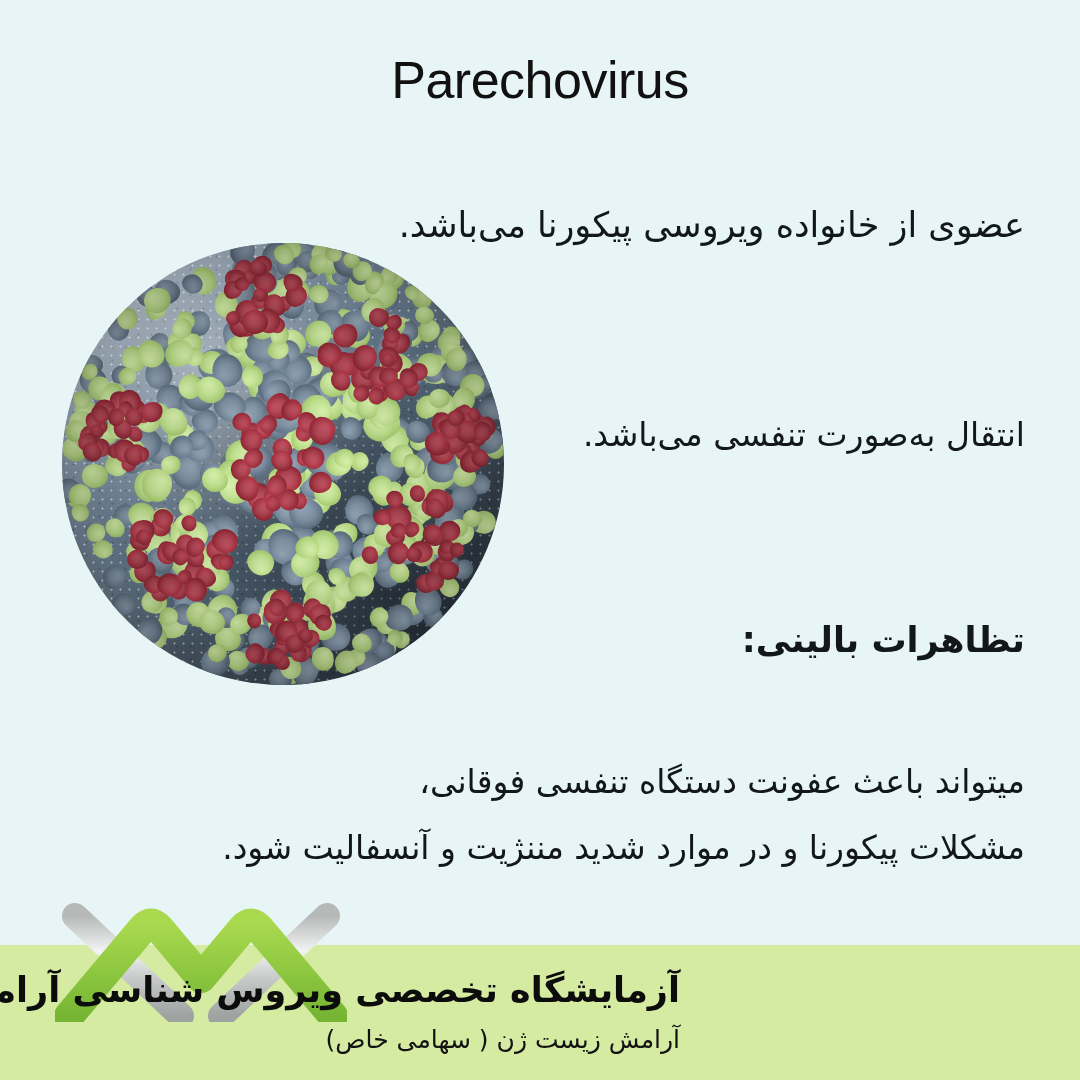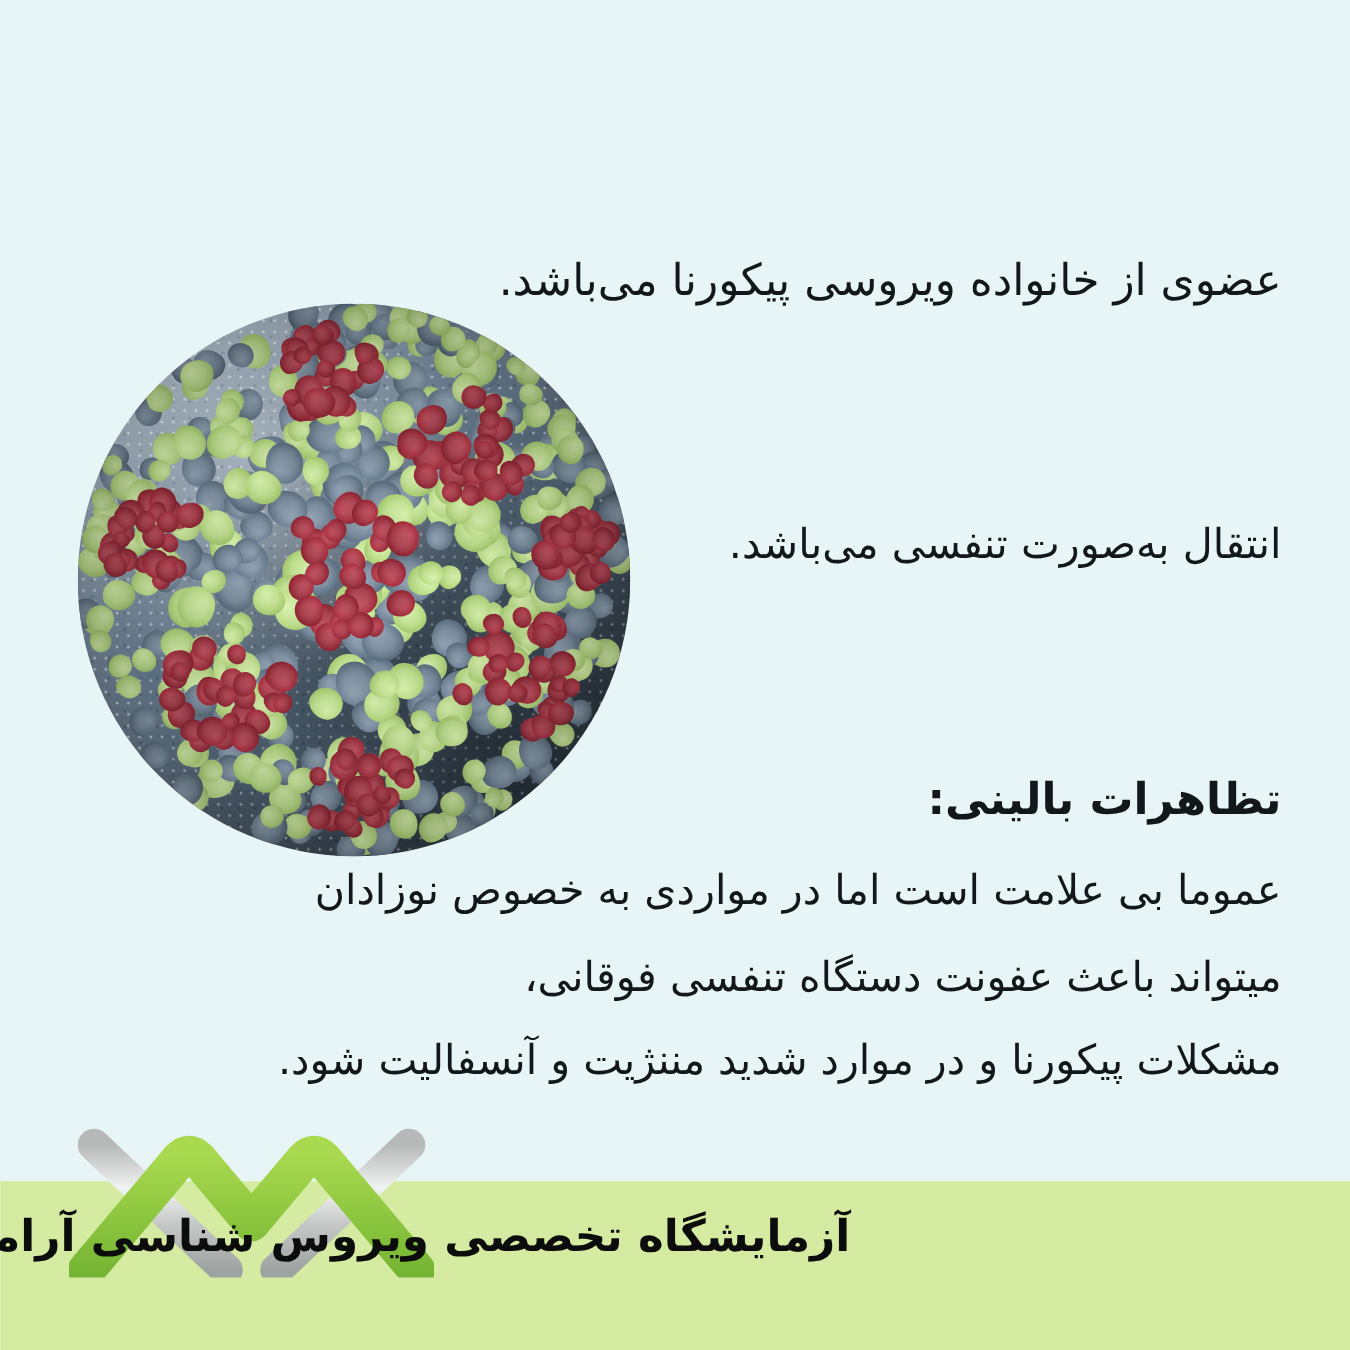--- a/index.html
+++ b/index.html
@@ -193,20 +193,21 @@
     justify-content: center;
     box-sizing: border-box;
   }
   #swipe-icon svg { display: block; }
 </style>
 </head>
 <body>
 
 <div id="slide">
 
+  <div id="title">Parechovirus</div>
 
   <div id="virus-wrap">
     <div id="virus">
 
     <div class="blob b-blue" style="width: 26.4535px; height: 24.3373px; left: 209.564px; top: 254.012px; transform: rotate(196deg); z-index: 1; filter: brightness(1.07);"></div>
         <div class="blob b-green" style="width: 23.6078px; height: 21.7192px; left: 342.372px; top: 261.584px; transform: rotate(140deg); z-index: 1; filter: brightness(0.99);"></div>
         <div class="blob b-green" style="width: 24.1329px; height: 22.2022px; left: 392.824px; top: 172.431px; transform: rotate(319deg); z-index: 1; filter: brightness(0.91);"></div>
         <div class="blob b-green" style="width: 19.6304px; height: 18.06px; left: 322.261px; top: 28.4258px; transform: rotate(352deg); z-index: 1; filter: brightness(0.84);"></div>
         <div class="blob b-green" style="width: 34.3619px; height: 31.6129px; left: 171.078px; top: 92.7355px; transform: rotate(113deg); z-index: 1; filter: brightness(1.02);"></div>
         <div class="blob b-green" style="width: 21.5979px; height: 19.8701px; left: 264.291px; top: 21.9703px; transform: rotate(159deg); z-index: 1; filter: brightness(0.89);"></div>
@@ -833,21 +834,20 @@
         <div class="blob b-red" style="width: 22.0235px; height: 20.2616px; left: 377.127px; top: 175.105px; transform: rotate(211deg); z-index: 3; filter: brightness(0.95);"></div>
         <div class="blob b-red" style="width: 16.7972px; height: 15.4535px; left: 385.428px; top: 167.554px; transform: rotate(19deg); z-index: 3; filter: brightness(0.93);"></div>
       </div>
     <div id="virus-speckle"></div>
     <div id="virus-shade"></div>
   </div>
 
   <div class="rtl-line" id="line-family">عضوی از خانواده ویروسی پیکورنا می‌باشد.</div>
   <div class="rtl-line" id="line-transmit">انتقال به‌صورت تنفسی می‌باشد.</div>
   <div class="rtl-line" id="heading-clin">تظاهرات بالینی:</div>
-  <div class="rtl-line" id="clin-1">عموما بی علامت است اما در مواردی به خصوص نوزادان</div>
   <div class="rtl-line" id="clin-2">میتواند باعث عفونت دستگاه تنفسی فوقانی،</div>
   <div class="rtl-line" id="clin-3">مشکلات پیکورنا و در موارد شدید مننژیت و آنسفالیت شود.</div>
 
   <div id="footer"></div>
 
   <svg id="logo" viewBox="0 0 292 128">
     <defs>
       <linearGradient id="silverGrad" x1="0" y1="0" x2="0" y2="1">
         <stop offset="0%" stop-color="#b6b9b8"></stop>
         <stop offset="35%" stop-color="#f2f4f3"></stop>
@@ -868,15 +868,16 @@
       <path d="M196 36 L196 124" stroke="url(#silverGrad)" stroke-width="13" stroke-linecap="round" fill="none" opacity="0.85"></path>
       <path d="M146 60 L146 126" stroke="url(#silverGrad)" stroke-width="16" stroke-linecap="round" fill="none" opacity="0.9"></path>
     </g>
 
     <g>
       <path d="M14 122 L88 34 Q96 25 104 34 L146 84 L188 34 Q196 25 204 34 L278 122" stroke="url(#greenGrad)" stroke-width="30" stroke-linecap="round" stroke-linejoin="round" fill="none"></path>
     </g>
   </svg>
 
   <div id="brand">آزمایشگاه تخصصی ویروس شناسی آرامیس</div>
+  <div id="brand-sub">آرامش زیست ژن ( سهامی خاص)</div>
 
 
 </div>
 
 </body></html>

